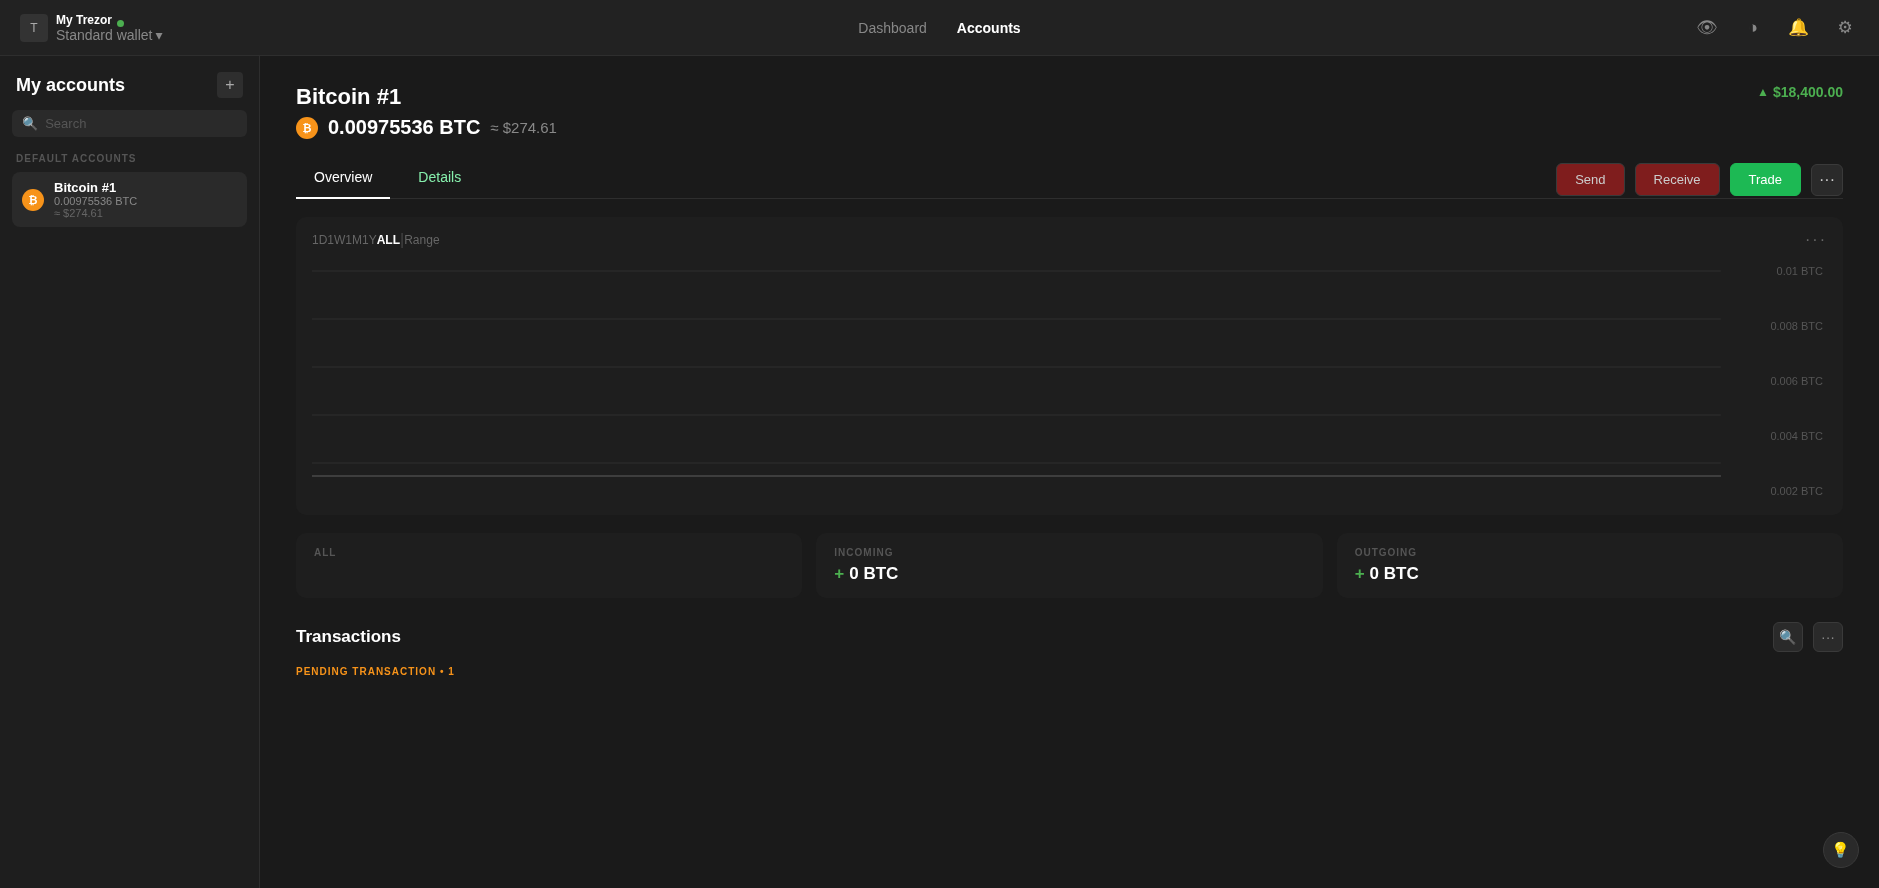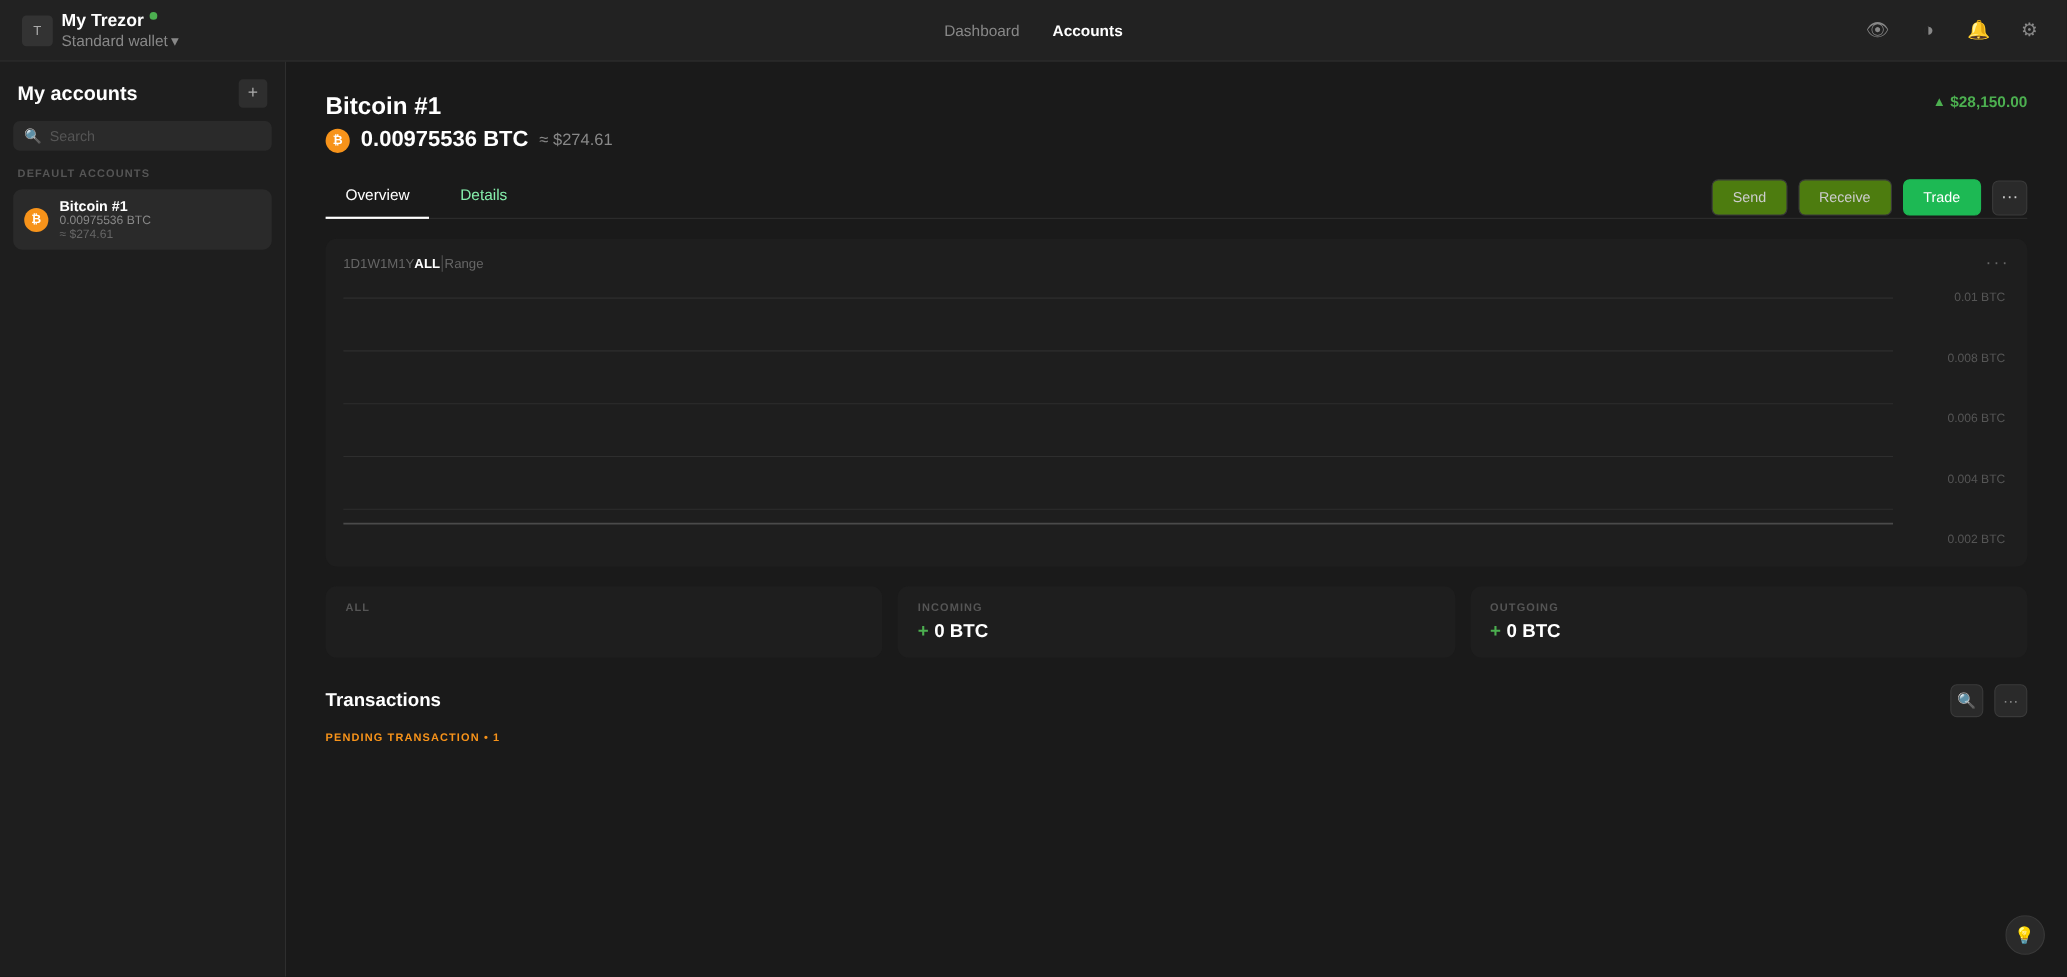--- a/index.html
+++ b/index.html
@@ -29,22 +29,22 @@
     }
     .brand-icon {
       width: 28px; height: 28px;
       background: #333;
       border-radius: 4px;
       display: flex; align-items: center; justify-content: center;
       font-size: 12px; color: #aaa;
     }
     .brand-info { display: flex; flex-direction: column; }
     .brand-name {
-      font-size: 16px; font-weight: 600; color: #fff;
-      display: flex; align-items: flex-start; gap: 5px;
+      font-size: 12px; font-weight: 600; color: #fff;
+      display: flex; align-items: flex-end; gap: 5px;
     }
     .status-dot {
       width: 7px; height: 7px;
       border-radius: 50%; background: #4caf50;
       display: inline-block;
     }
     .brand-wallet {
       font-size: 14px; color: #888;
       display: flex; align-items: center; gap: 3px;
     }
@@ -187,21 +187,21 @@
       cursor: pointer;
       border-bottom: 2px solid transparent;
       margin-bottom: -1px;
     }
     .tab.active { color: #fff; border-bottom: 2px solid #fff; }
     .actions { display: flex; gap: 10px; align-items: center; }
     .action-btn {
       padding: 8px 18px;
       border-radius: 6px;
       border: 1px solid #3a3a3a;
-      background: #4d7c0f;
+      background: #7f1d1d;
       color: #ccc; font-size: 13px;
       cursor: pointer; font-weight: 500;
     }
     .action-btn.primary {
       background: #1db954;
       border-color: #1db954;
       color: #fff;
     }
     .more-btn {
       width: 32px; height: 32px;
@@ -354,21 +354,21 @@
       </div>
     </div>
   </aside>
 
   <main class="content">
 
     <div class="account-header">
       <span class="account-title">Bitcoin #1</span>
       <div class="price-change">
         <span class="price-arrow">▲</span>
-        <span>$28,150.00</span>
+        <span>$18,400.00</span>
       </div>
     </div>
 
     <div class="balance-row">
       <div class="btc-icon">₿</div>
       <span class="balance-crypto">0.00975536 BTC</span>
       <span class="balance-usd">≈ $274.61</span>
     </div>
 
     <div class="tabs-actions">

